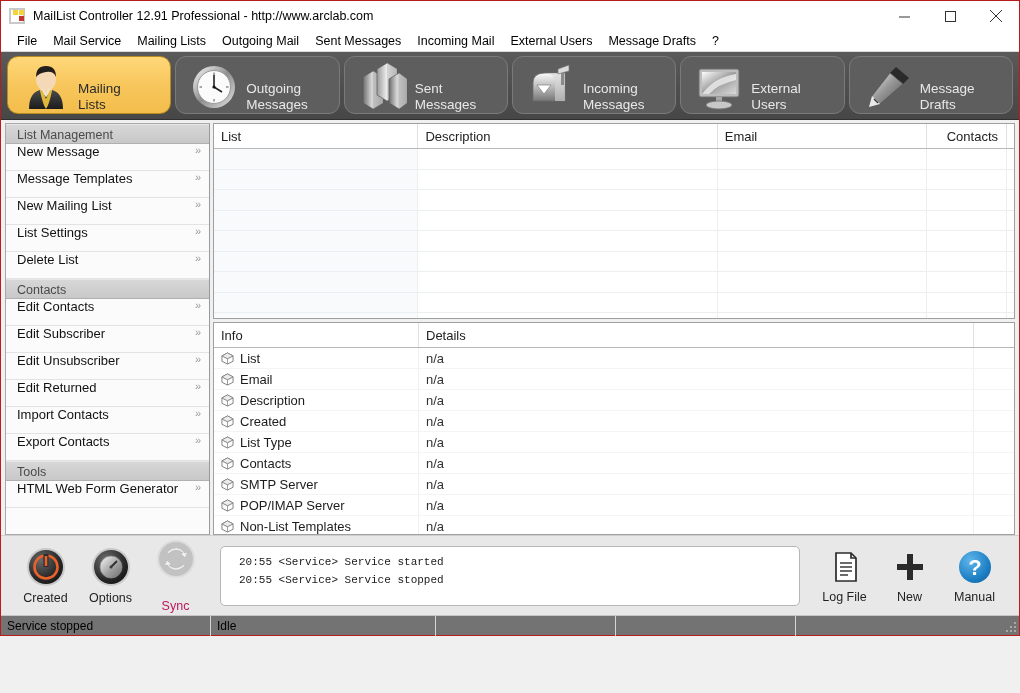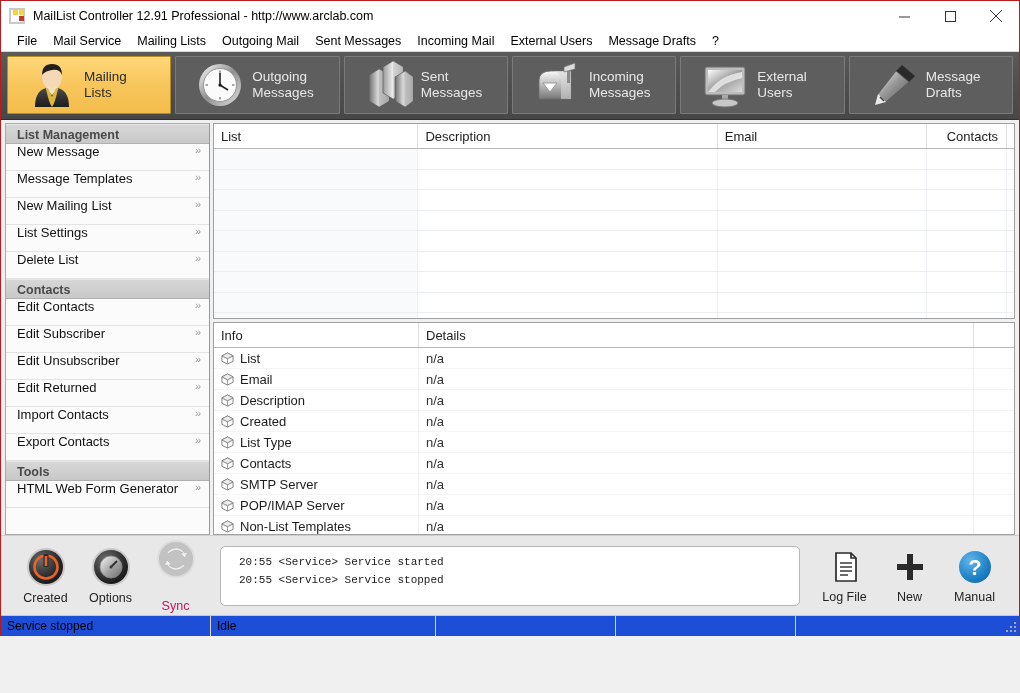--- a/index.html
+++ b/index.html
@@ -63,25 +63,25 @@
   .toolbar {
     height: 68px; min-height: 68px;
     background: linear-gradient(to bottom, #5a5a5a 0%, #4f4f4f 50%, #474747 100%);
     display: flex; align-items: stretch;
     padding: 4px 6px 5px 6px;
     gap: 4px;
     border-bottom: 1px solid #2f2f2f;
   }
   .tb-btn {
     flex: 1 1 0;
-    display: flex; align-items: center;
+    display: flex; align-items: flex-end;
     background: #5e5e5e;
     border: 1px solid #7a7a7a;
-    border-radius: 1px;
-    padding: 0 18px;
+    border-radius: 11px;
+    padding: 0 12px;
     color: #e8e8e8;
     min-width: 0;
   }
   .tb-btn.active {
     background: linear-gradient(to bottom, #ffd87a 0%, #f7c65c 50%, #f3bd4a 100%);
     border: 1px solid #b98a20;
     color: #2b2b2b;
   }
   .tb-ico { width: 52px; height: 52px; flex: none; position: relative; }
   .tb-label { font-size: 13.5px; line-height: 16px; white-space: pre-line; padding-left: 6px; }
@@ -101,21 +101,21 @@
     border-right: 1px solid #9a9a9a;
     display: flex; flex-direction: column;
     overflow: hidden;
   }
   .side-header {
     height: 20px; line-height: 20px;
     background: linear-gradient(to bottom, #d7d7d7, #c8c8c8);
     border-bottom: 1px solid #b0b0b0;
     border-top: 1px solid #e6e6e6;
     padding-left: 11px;
-    font-size: 12.5px; color: #4a4a4a; font-weight: bold;
+    font-size: 12.5px; color: #4a4a4a;
   }
   .side-item {
     height: 27px; display: flex; align-items: flex-start;
     padding-left: 11px; padding-right: 8px;
     font-size: 13px; color: #111;
     border-bottom: 1px solid #e3e3e3;
     background: #fbfbfb;
   }
   .side-item .lbl { flex: 1 1 auto; white-space: nowrap; }
   .side-item .chev { color: #9a9a9a; font-size: 11px; flex: none; }
@@ -211,21 +211,21 @@
   }
   .logline {
     font-family: "Liberation Mono", "DejaVu Sans Mono", monospace;
     font-size: 11px; line-height: 18px; color: #1a1a1a;
     white-space: pre;
   }
 
   
   .statusbar {
     height: 20px; min-height: 20px;
-    background: #1d4ed8;
+    background: #737373;
     border-top: 1px solid #c6c6c6;
     display: flex; align-items: center;
     font-size: 12px; color: #000;
     position: relative;
   }
   .st-cell { height: 20px; line-height: 20px; padding-left: 6px; border-right: 1px solid #d4d4d4; overflow: hidden; white-space: nowrap; }
   .grip { position: absolute; right: 2px; bottom: 2px; width: 12px; height: 12px; }
 </style>
 </head>
 <body>

